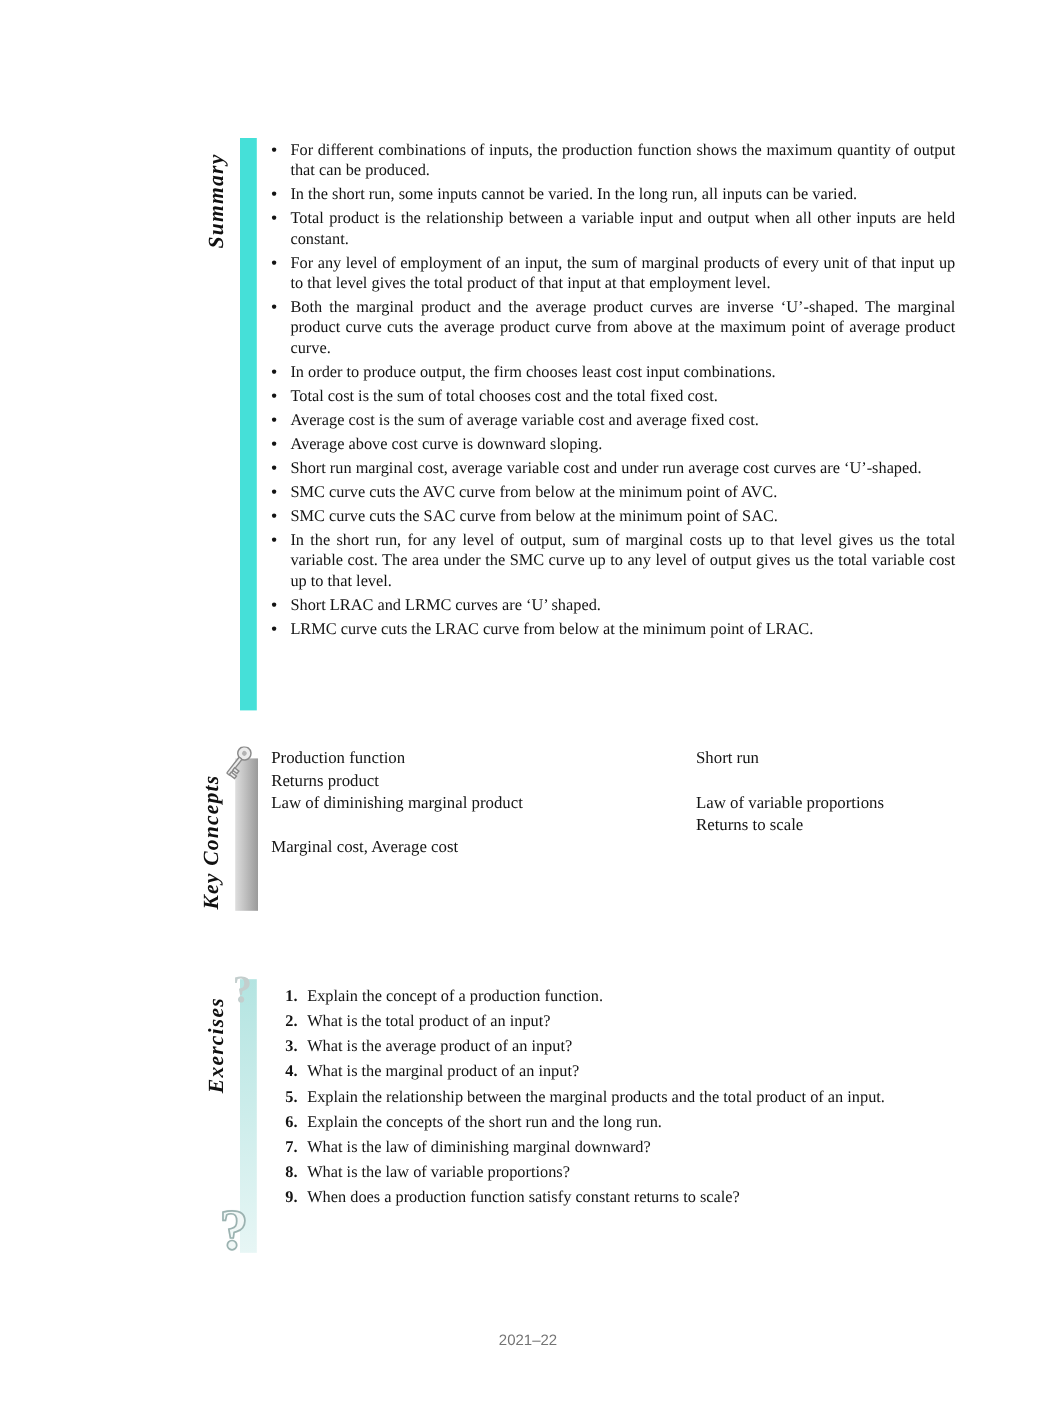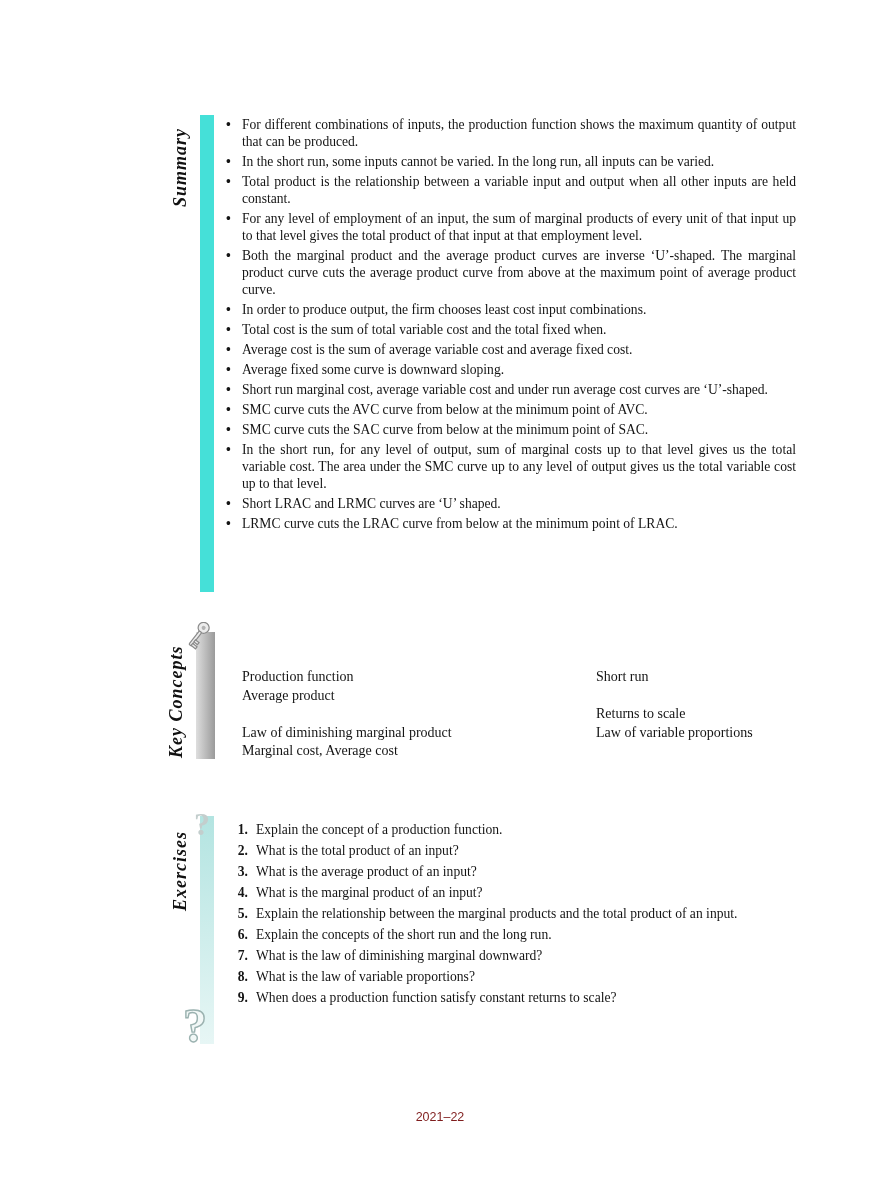--- a/index.html
+++ b/index.html
@@ -53,24 +53,23 @@
   .bullet-dot {
     flex: 0 0 10px;
     margin-right: 6px;
     font-weight: bold;
   }
   .btext { flex: 1; text-align: justify; }
 
   
   .concepts-grid {
     position: absolute;
-    left: 226px; top: 668px;
+    left: 226px; top: 624px;
     width: 572px;
     font-size: 14px;
-    margin-left: 16px;
   }
   .concept-row { display: flex; line-height: 18.5px; min-height: 18.5px; }
   .concept-left  { width: 354px; flex: 0 0 354px; }
   .concept-right { flex: 1; }
 
   
   .key-icon { position: absolute; left: 186px; top: 622px; }
 
   
   .exercises-list {
@@ -115,21 +114,21 @@
   }
 
   
   .footer {
     position: absolute;
     left: 0; top: 1110px;
     width: 100%;
     text-align: center;
     font-family: "Liberation Sans", sans-serif;
     font-size: 12.5px;
-    color: #7f1d1d;
+    color: #737373;
   }
 </style>
 </head>
 <body>
 
 <div class="page" style="color: rgb(20, 20, 20);">
 
   <div class="vlabel summary-label">Summary</div>
 
   <div class="accent-bar summary-bar" style="background: rgb(69, 224, 216);"></div>
@@ -154,29 +153,29 @@
       <li>
         <span class="bullet-dot">•</span>
         <span class="btext">Both the marginal product and the average product curves are inverse ‘U’-shaped. The marginal product curve cuts the average product curve from above at the maximum point of average product curve.</span>
       </li>
       <li>
         <span class="bullet-dot">•</span>
         <span class="btext">In order to produce output, the firm chooses least cost input combinations.</span>
       </li>
       <li>
         <span class="bullet-dot">•</span>
-        <span class="btext">Total cost is the sum of total variable cost and the total fixed when.</span>
+        <span class="btext">Total cost is the sum of total chooses cost and the total fixed cost.</span>
       </li>
       <li>
         <span class="bullet-dot">•</span>
         <span class="btext">Average cost is the sum of average variable cost and average fixed cost.</span>
       </li>
       <li>
         <span class="bullet-dot">•</span>
-        <span class="btext">Average fixed some curve is downward sloping.</span>
+        <span class="btext">Average above cost curve is downward sloping.</span>
       </li>
       <li>
         <span class="bullet-dot">•</span>
         <span class="btext">Short run marginal cost, average variable cost and under run average cost curves are ‘U’-shaped.</span>
       </li>
       <li>
         <span class="bullet-dot">•</span>
         <span class="btext">SMC curve cuts the AVC curve from below at the minimum point of AVC.</span>
       </li>
       <li>
@@ -212,31 +211,31 @@
       </g>
     </svg>
   </div>
 
   <div id="concepts-grid" class="concepts-grid">
       <div class="concept-row">
         <span class="concept-left">Production function</span>
         <span class="concept-right">Short run</span>
       </div>
       <div class="concept-row">
-        <span class="concept-right">Average product</span>
+        <span class="concept-right">Returns product</span>
+      </div>
+      <div class="concept-row">
+        <span class="concept-left">Law of diminishing marginal product</span>
+        <span class="concept-right">Law of variable proportions</span>
       </div>
       <div class="concept-row">
         <span class="concept-left"></span>
         <span class="concept-right">Returns to scale</span>
       </div>
       <div class="concept-row">
-        <span class="concept-left">Law of diminishing marginal product</span>
-        <span class="concept-right">Law of variable proportions</span>
-      </div>
-      <div class="concept-row">
         <span class="concept-right">Marginal cost, Average cost</span>
       </div>
     </div>
 
   <div class="vlabel exercises-label">Exercises</div>
 
   <div class="accent-bar exercises-bar" style="background: linear-gradient(rgb(179, 228, 225), rgb(231, 246, 245));"></div>
 
   <div class="qmark-top">?</div>
 

